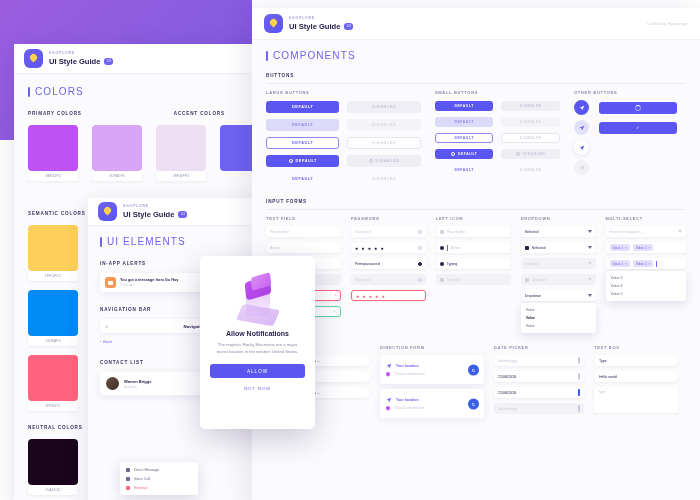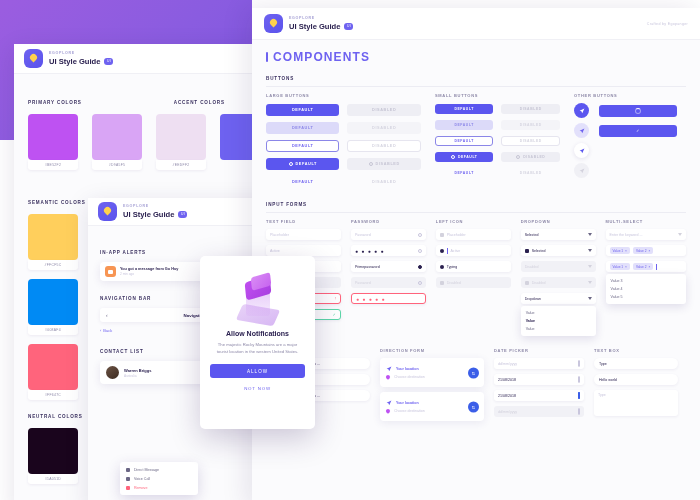--- a/index.html
+++ b/index.html
@@ -48,21 +48,21 @@
   .brand-main { font-size: 7.6px; font-weight: 700; color: #2b2150; }
   .brand-chip {
     background: #6e62f0; border-radius: 3px; color: #fff;
     font-size: 3.4px; padding: 1.5px 2.5px; letter-spacing: .3px;
   }
   .crafted { margin-left: auto; font-size: 3.6px; color: #c9c6dd; letter-spacing: .3px; }
 
   
   .sec-title {
     display: flex; align-items: center; gap: 5px;
-    font-size: 12px; font-weight: 700; letter-spacing: 1.1px; color: #6e62f0;
+    font-size: 10px; font-weight: 400; letter-spacing: 1.1px; color: #6e62f0;
   }
   .sec-title::before {
     content: ""; width: 2px; height: 10px; background: #6e62f0; border-radius: 1px;
   }
   .grp-label {
     font-size: 4.6px; font-weight: 700; letter-spacing: .85px; color: #3b3160;
     text-transform: uppercase;
   }
   .col-label {
     font-size: 4px; font-weight: 700; letter-spacing: .7px; color: #8d88a8;
@@ -319,20 +319,21 @@
         </div>
       <div class="brand">
         <div class="brand-top">EGOPLORE</div>
         <div class="brand-row">
           <div class="brand-main">UI Style Guide</div>
           <div class="brand-chip">UI</div>
         </div>
       </div>
     </div>
     <div class="pcol-body">
+      <div class="sec-title">COLORS</div>
       <div style="display:flex; margin-top:14px;">
         <div class="grp-label">PRIMARY COLORS</div>
         <div class="grp-label" style="margin-left:92px;">ACCENT COLORS</div>
       </div>
       <div class="sw-row">
         <div class="swatch">
           <div class="sw-chip" style="background:#BE52F2"></div>
           <div class="sw-hex">#BE52F2</div>
         </div>
         <div class="swatch">
@@ -384,20 +385,21 @@
         </div>
       <div class="brand">
         <div class="brand-top">EGOPLORE</div>
         <div class="brand-row">
           <div class="brand-main">UI Style Guide</div>
           <div class="brand-chip">UI</div>
         </div>
       </div>
     </div>
     <div class="pe-body">
+      <div class="sec-title">UI ELEMENTS</div>
       <div class="grp-label" style="margin-top:14px;">IN-APP ALERTS</div>
 
       <div class="alert">
         <div class="alert-ic">
             <div class="glyph"></div>
           </div>
         <div>
           <div class="alert-t">You got a message from Go Huy</div>
           <div class="alert-s">2 min ago</div>
         </div>

